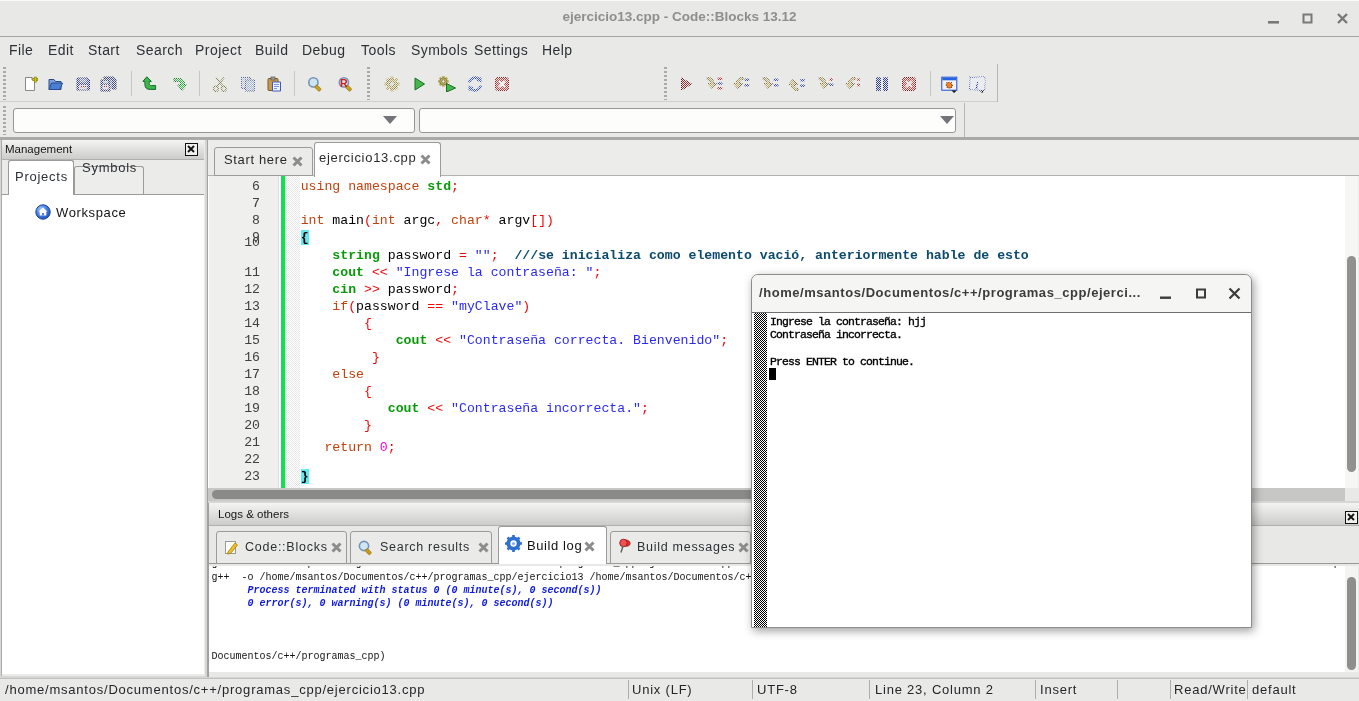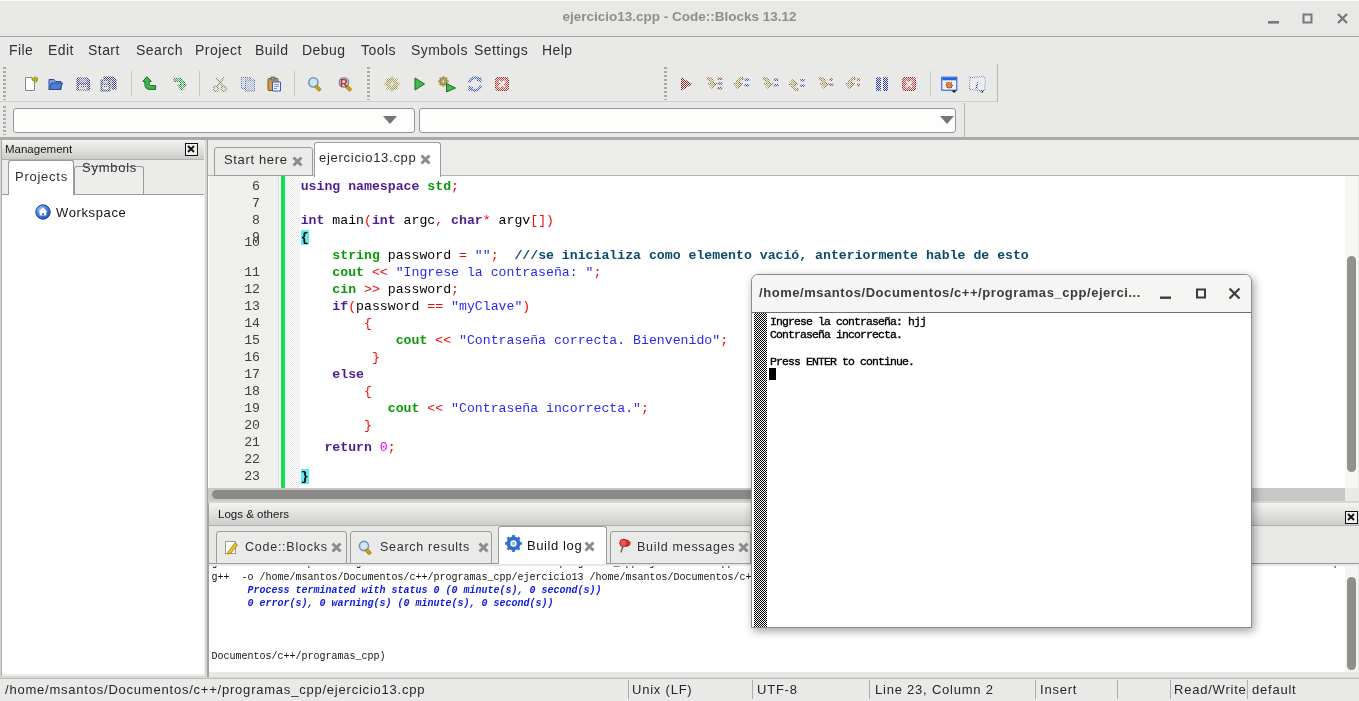--- a/index.html
+++ b/index.html
@@ -35,21 +35,21 @@
   #edwhite{left:208px;top:176px;width:1137px;height:312px;background:#fff;overflow:hidden;}
   #gutter{left:1px;top:0;width:69px;height:312px;background:#efefed;border-right:1px solid #e0e0de;}
   #greenbar{left:73px;top:0;width:4px;height:312px;background:#0ee24e;}
   #foldm{left:77px;top:0;width:15px;height:312px;
     background:conic-gradient(#e7e7e7 25%,transparent 0 50%,#e7e7e7 0 75%,transparent 0);
     background-size:2px 2px;background-color:#fff;}
   .cl{position:absolute;left:92.7px;white-space:pre;font-family:"Liberation Mono",monospace;
       font-size:13.2px;line-height:16.9px;height:16.9px;color:#000;}
   .ln{position:absolute;width:52px;text-align:right;font-family:"Liberation Mono",monospace;
       font-size:13.2px;line-height:16.9px;color:#404040;}
-  .k{color:#4c1d95;font-weight:bold;}
+  .k{color:#c2410c;font-weight:normal;}
   .g{color:#089a08;font-weight:bold;}
   .r{color:#f00808;}
   .s{color:#2a2af0;}
   .c{color:#0c4a6e;font-weight:bold;}
   .m{color:#f000f0;}
   .h{background:#63e9f0;color:#000;font-weight:bold;}
   
   #evsb{left:1345px;top:176px;width:13px;height:312px;background:#f6f6f5;}
   #evth{left:1347px;top:256px;width:9px;height:216px;background:#919190;border-radius:5px;}
   #ehsb{left:208px;top:488px;width:1137px;height:13px;background:#c7c7c5;}

